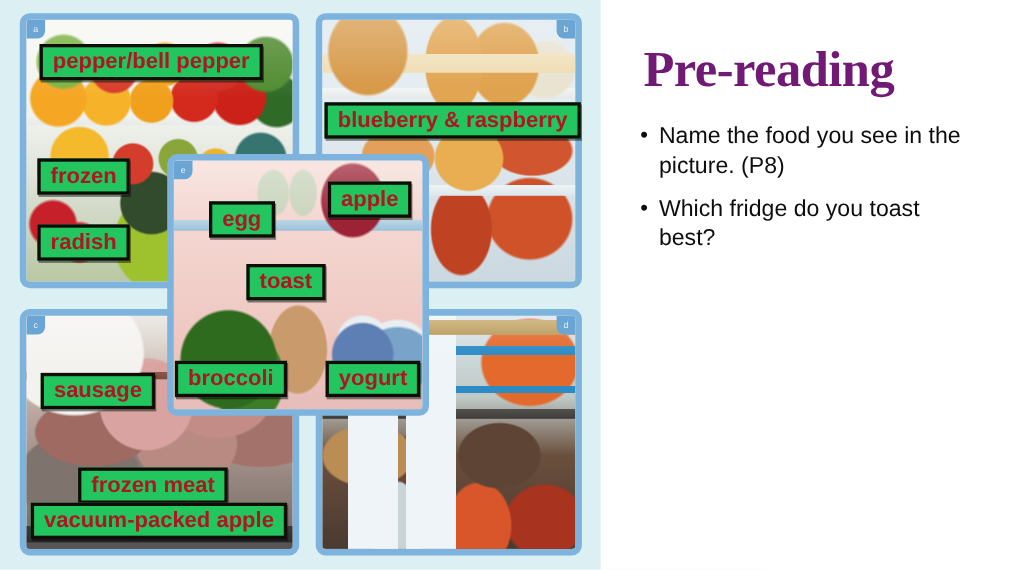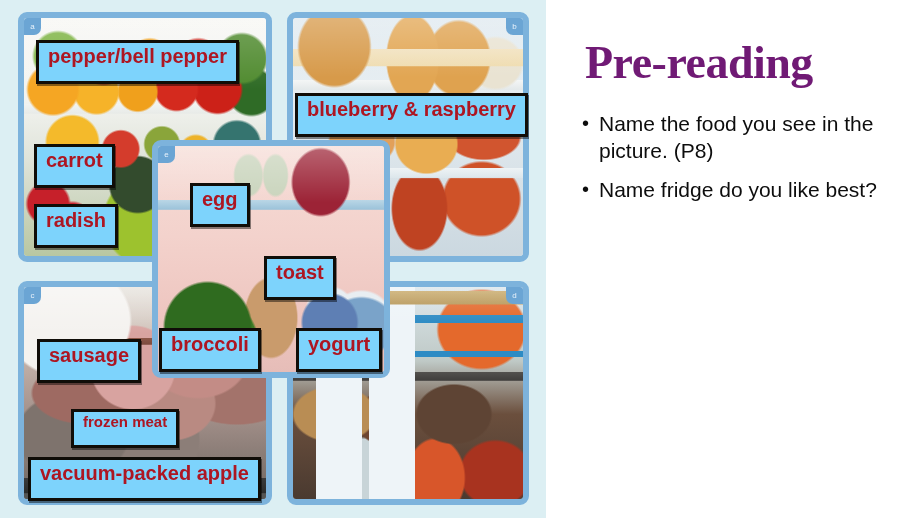--- a/index.html
+++ b/index.html
@@ -32,27 +32,27 @@
     font-size:8px;line-height:17px;text-align:center;
     font-family:"Liberation Sans",sans-serif;
     z-index:6;
   }
   .corner.tl{left:0;border-bottom-right-radius:7px;}
   .corner.tr{right:0;border-bottom-left-radius:7px;}
 
   
   .lbl{
     position:absolute;z-index:20;
-    background:#7dd3fc;
+    background:#22c55e;
     color:#ad1622;
     font-weight:bold;
     font-family:"Liberation Sans",sans-serif;
     white-space:nowrap;
     border:3px solid #100d08;
-    padding:2px 9px 14px 9px;
+    padding:2px 9px 3px 9px;
     line-height:1.12;
     box-sizing:border-box;
     box-shadow:1px 2px 0 rgba(0,0,0,.45);
   }
 
   
   
   .ph-a{
     background:
       linear-gradient(180deg, rgba(255,255,255,.22) 0%, rgba(255,255,255,0) 30%),
@@ -209,53 +209,54 @@
     <div class="corner tr">d</div>
   </div>
 
   <div class="panel" style="left:152px;top:140px;width:238px;height:238px;z-index:10;">
     <div class="photo ph-e"></div>
     <div class="corner tl">e</div>
   </div>
 
   <div class="lbl" style="left:36px;top:40px;font-size:20px;">pepper/bell pepper</div>
 
-  <div class="lbl" style="left:34px;top:144px;font-size:20px;">carrot</div>
+  <div class="lbl" style="left:34px;top:144px;font-size:20px;">frozen</div>
 
   <div class="lbl" style="left:34px;top:204px;font-size:20px;">radish</div>
 
   <div class="lbl" style="left:295px;top:93px;font-size:20px;">blueberry &amp; raspberry</div>
 
   <div class="lbl" style="left:190px;top:183px;font-size:20px;z-index:22;">egg</div>
 
-
-  <div class="lbl" style="left:224px;top:256px;font-size:20px;z-index:22;margin-left:40px;">toast</div>
+  <div class="lbl" style="left:298px;top:165px;font-size:20px;z-index:22;">apple</div>
+
+  <div class="lbl" style="left:224px;top:240px;font-size:20px;z-index:22;">toast</div>
 
   <div class="lbl" style="left:296px;top:328px;font-size:20px;z-index:22;">yogurt</div>
 
   <div class="lbl" style="left:159px;top:328px;font-size:20px;z-index:22;">broccoli</div>
 
   <div class="lbl" style="left:37px;top:339px;font-size:20px;">sausage</div>
 
-  <div class="lbl" style="left:71px;top:409px;font-size:15px;">frozen meat</div>
+  <div class="lbl" style="left:71px;top:425px;font-size:20px;">frozen meat</div>
 
   <div class="lbl" style="left:28px;top:457px;font-size:20px;">vacuum-packed apple</div>
 
 
 
 
   <div class="title" style="left:585px;top:36px;">Pre-reading</div>
 
   <div class="bullets" style="left:582px;top:110px;width:310px;">
 
     <div class="bullet">
       <span class="dot">•</span>
       <span class="btxt">Name the food you see in the picture. (P8)</span>
     </div>
 
     <div class="bullet">
       <span class="dot">•</span>
-      <span class="btxt">Name fridge do you like best?</span>
+      <span class="btxt">Which fridge do you toast best?</span>
     </div>
 
   </div>
 
 </div>
 
 </body></html>

